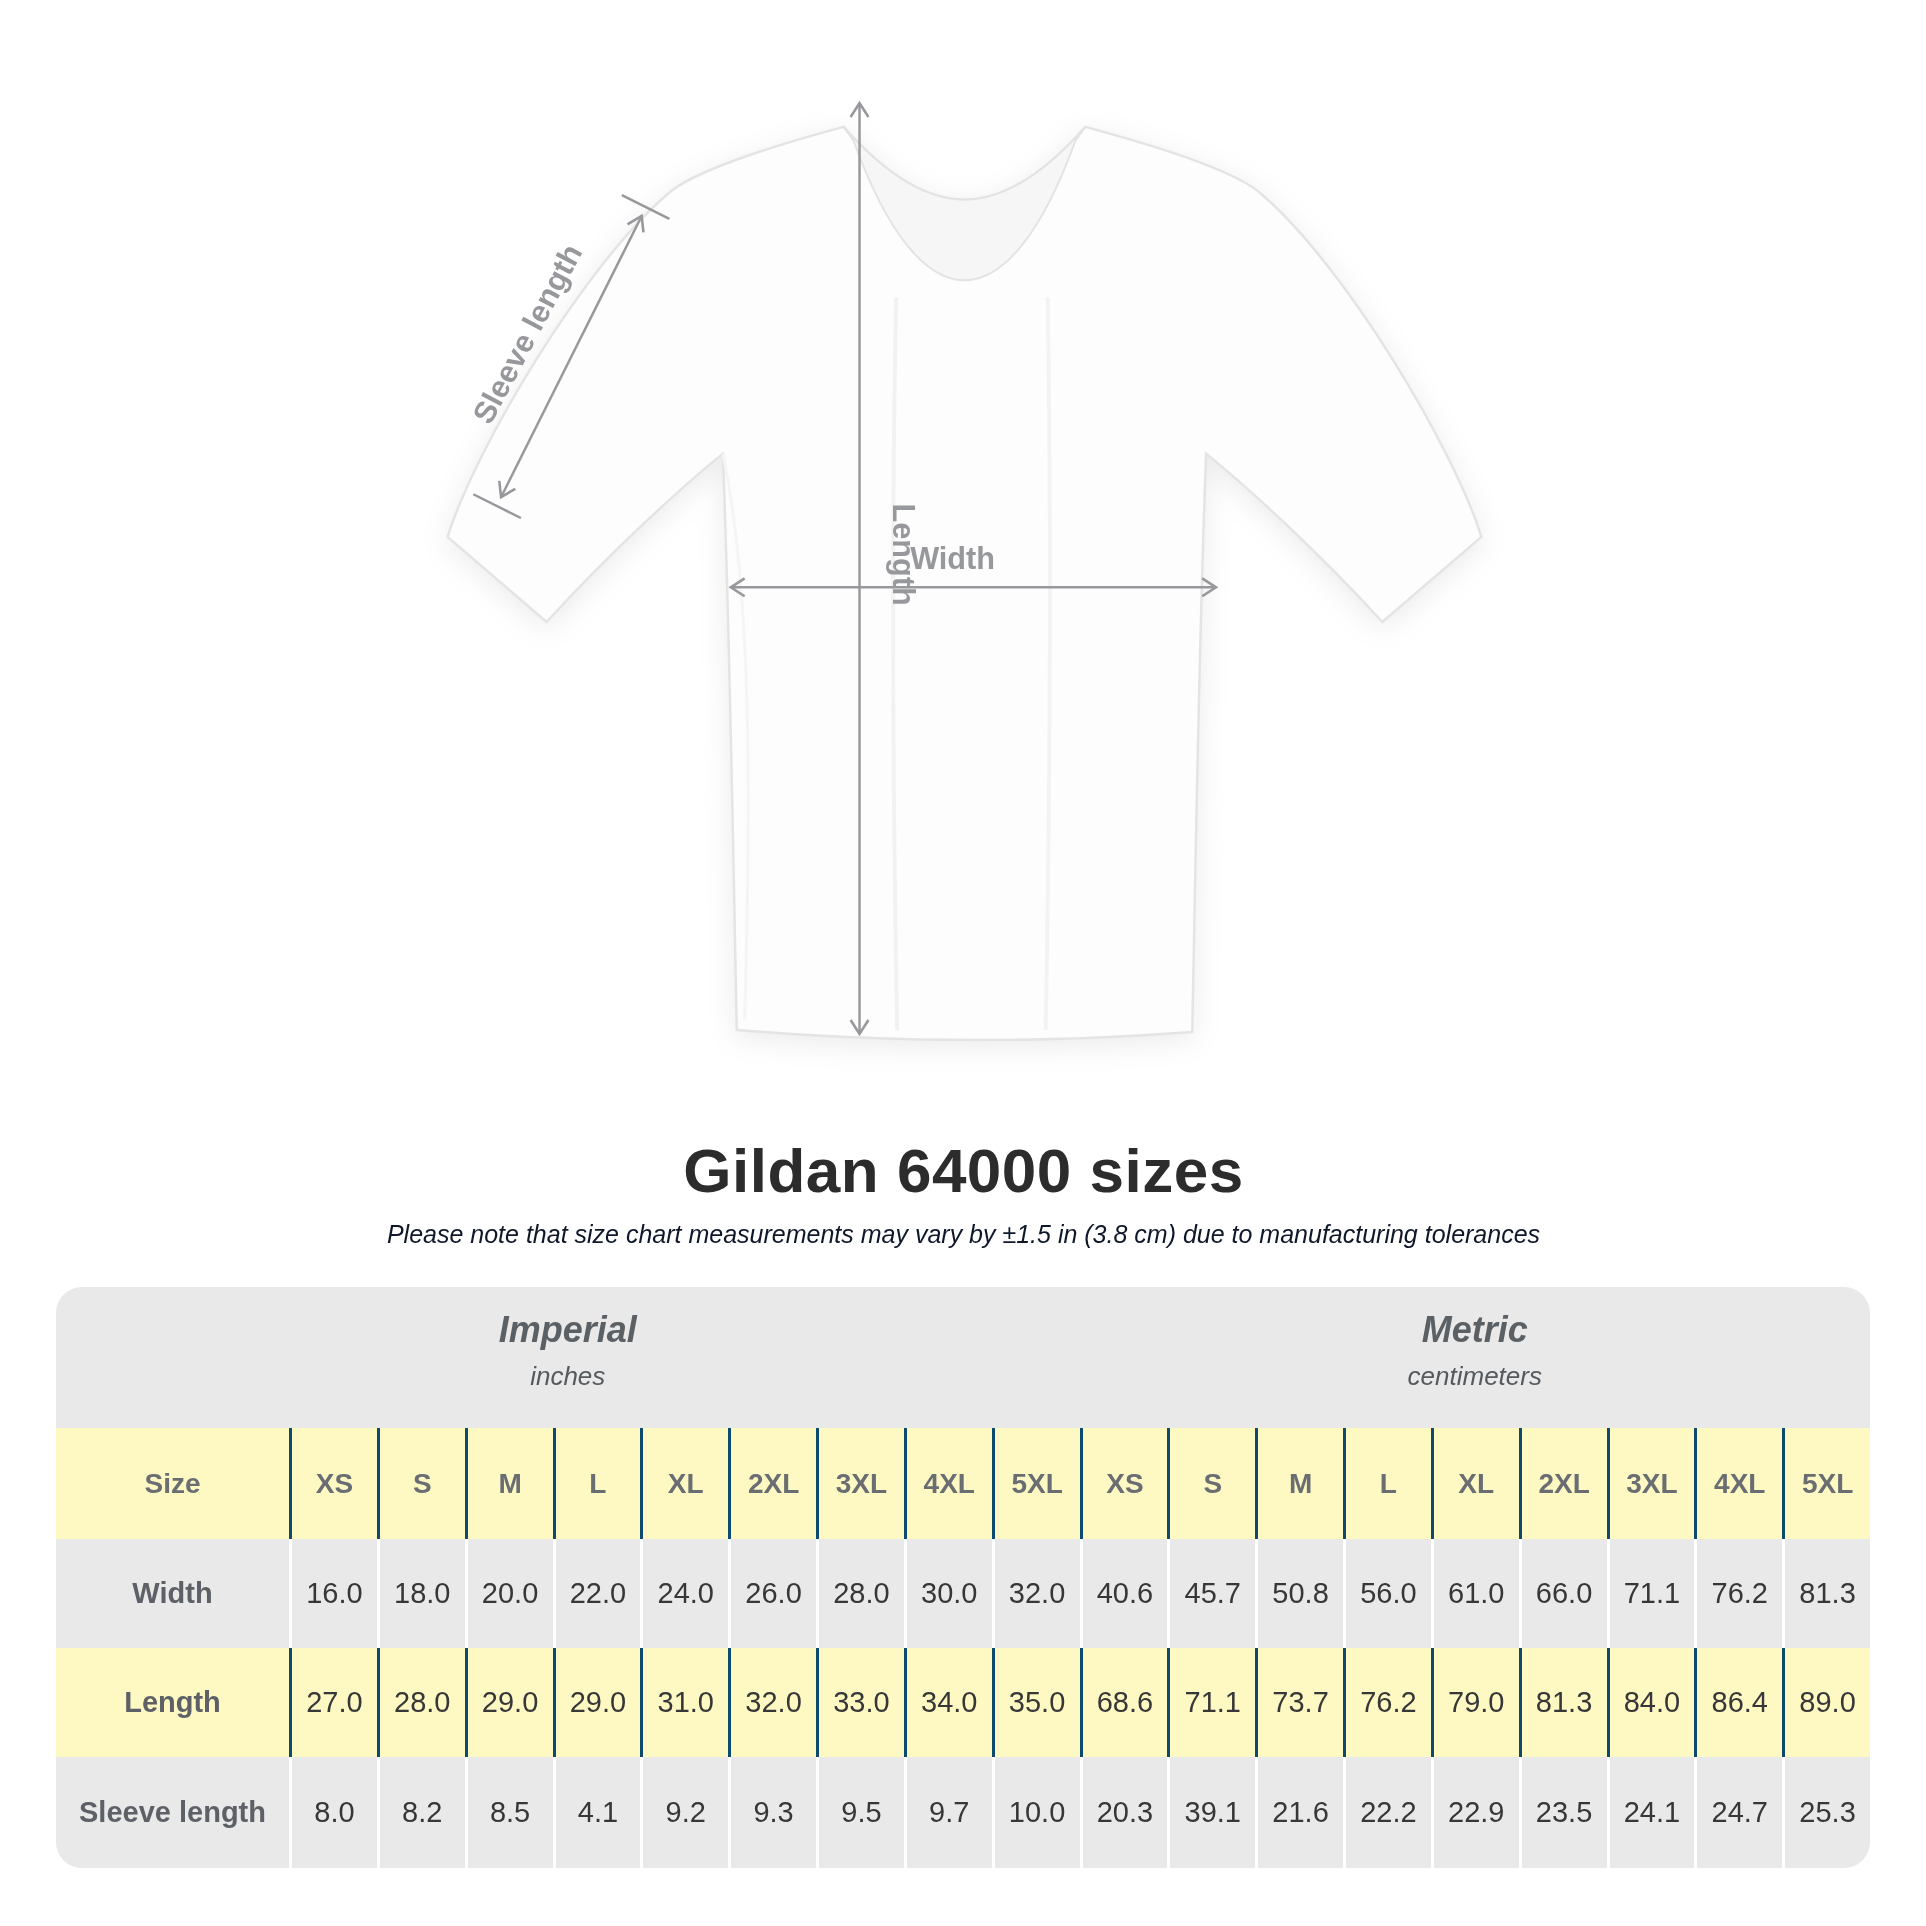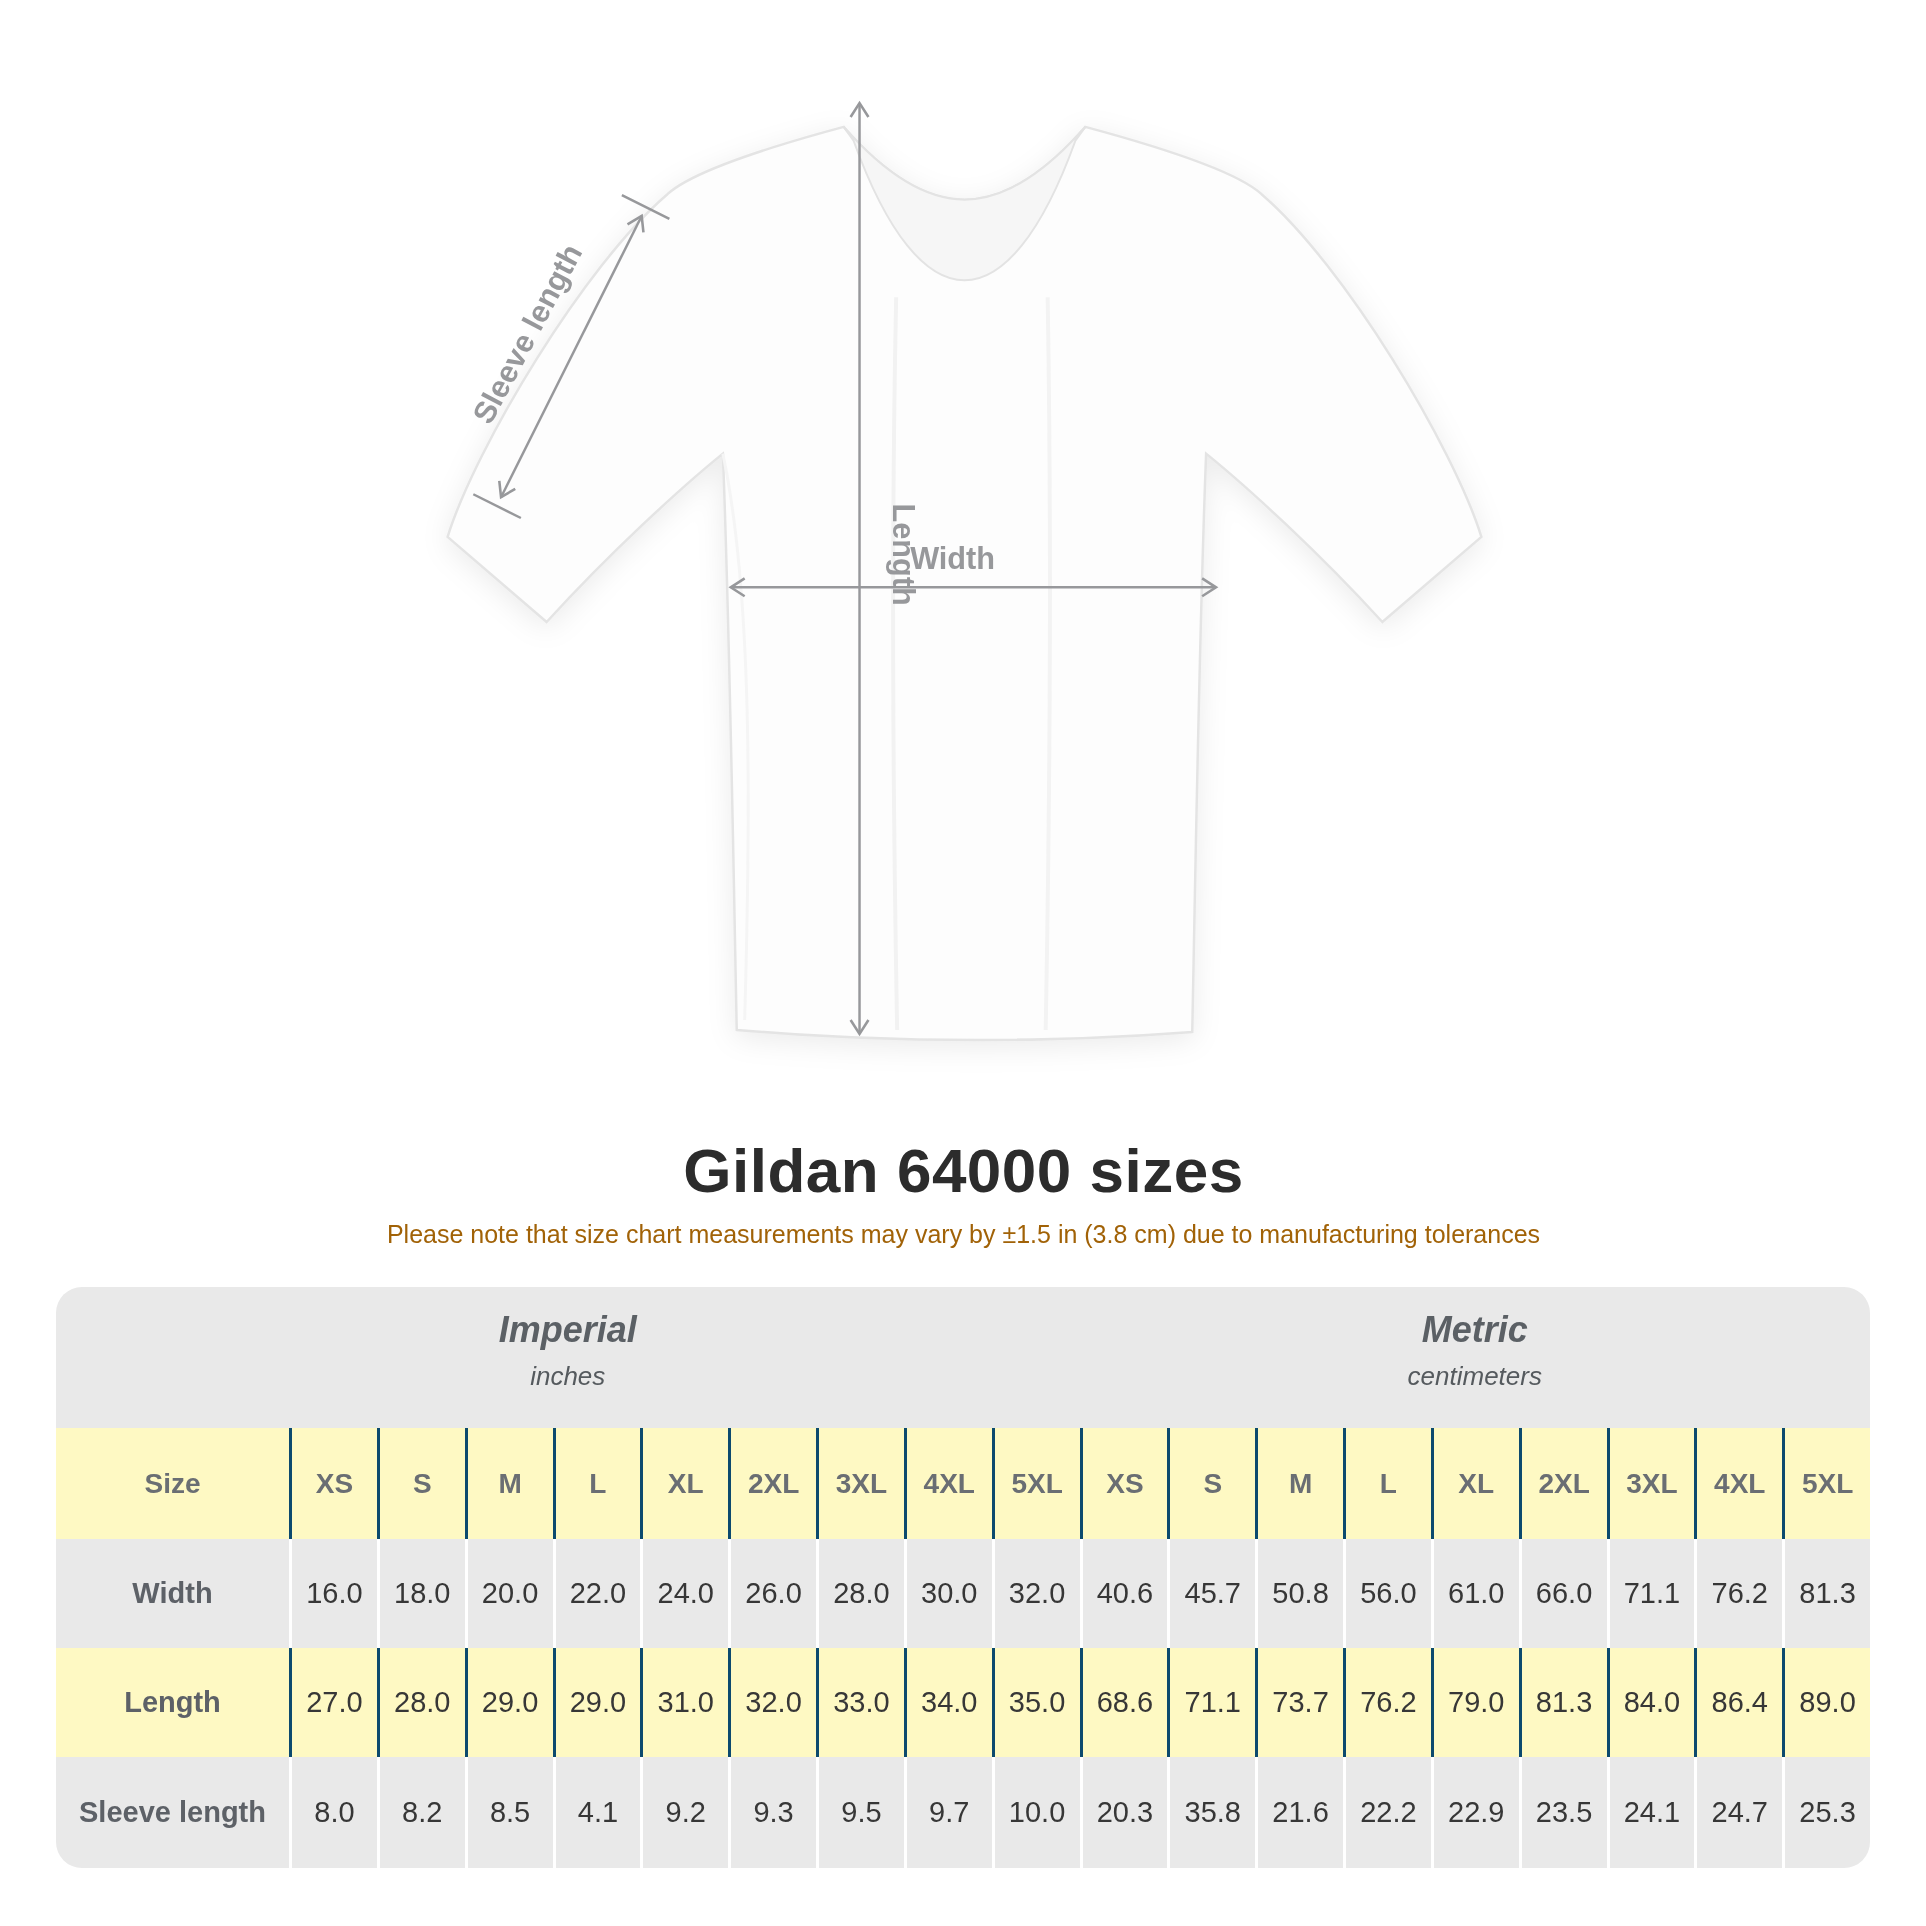--- a/index.html
+++ b/index.html
@@ -6,21 +6,21 @@
   .page{
     position:relative;width:1927px;height:1927px;background:#ffffff;overflow:hidden;
     font-family:"Liberation Sans","DejaVu Sans",sans-serif;
   }
   
   .shirt-svg{position:absolute;left:0;top:0;width:1927px;height:1139px;display:block;}
   .shirt-body{filter:drop-shadow(0 6px 14px rgba(0,0,0,0.08));}
   
   .title-block{position:absolute;left:0;top:1135px;width:1927px;text-align:center;}
   .title-block h1{margin:0;font-size:62px;font-weight:bold;color:#2c2c2c;letter-spacing:0.5px;}
-  .title-block p{margin:14px 0 0 0;font-size:25px;color:#a16207;text-align:center;}
+  .title-block p{margin:14px 0 0 0;font-size:25px;font-style:italic;color:#0f172a;text-align:center;}
   
   .size-table{
     position:absolute;left:56px;top:1287px;width:1814px;
     display:grid;
     grid-template-columns:233px repeat(18,1fr);
     grid-template-rows:141px 111px 109px 109px 111px;
     border-radius:26px;overflow:hidden;
   }
   .band{background:#e9e9e9;display:flex;flex-direction:column;align-items:center;justify-content:center;gap:10px;padding-bottom:14px;}
   .band-imperial{grid-column:1 / span 10;grid-row:1;}
@@ -169,21 +169,21 @@
       <div class="cell row-gray value sep">8.0</div>
       <div class="cell row-gray value sep">8.2</div>
       <div class="cell row-gray value sep">8.5</div>
       <div class="cell row-gray value sep">4.1</div>
       <div class="cell row-gray value sep">9.2</div>
       <div class="cell row-gray value sep">9.3</div>
       <div class="cell row-gray value sep">9.5</div>
       <div class="cell row-gray value sep">9.7</div>
       <div class="cell row-gray value sep">10.0</div>
       <div class="cell row-gray value sep">20.3</div>
-      <div class="cell row-gray value sep">35.8</div>
+      <div class="cell row-gray value sep">39.1</div>
       <div class="cell row-gray value sep">21.6</div>
       <div class="cell row-gray value sep">22.2</div>
       <div class="cell row-gray value sep">22.9</div>
       <div class="cell row-gray value sep">23.5</div>
       <div class="cell row-gray value sep">24.1</div>
       <div class="cell row-gray value sep">24.7</div>
       <div class="cell row-gray value sep">25.3</div>
     </div>
 </div>
 

